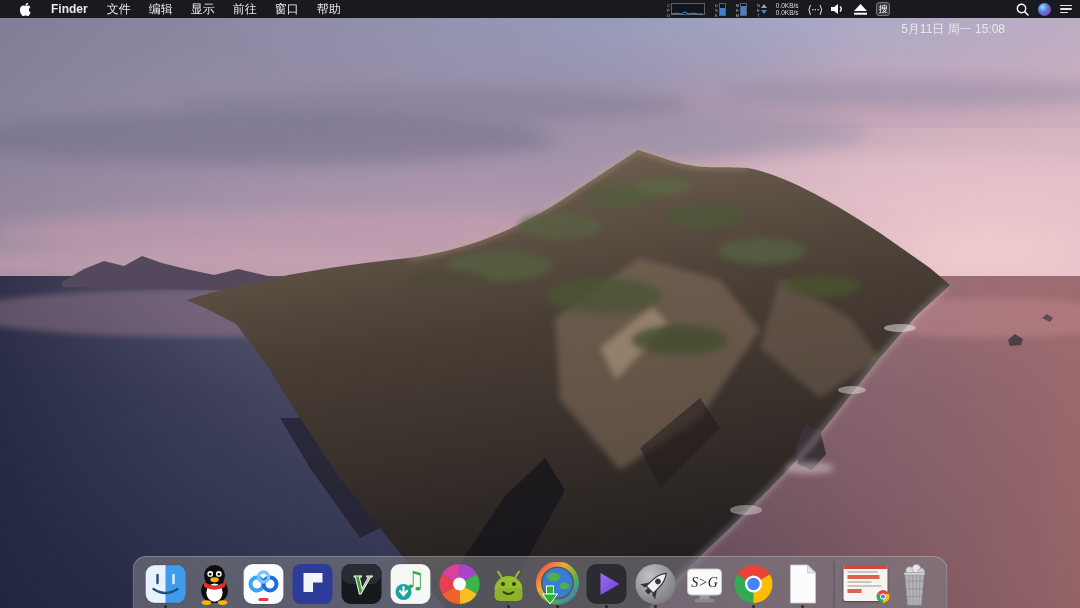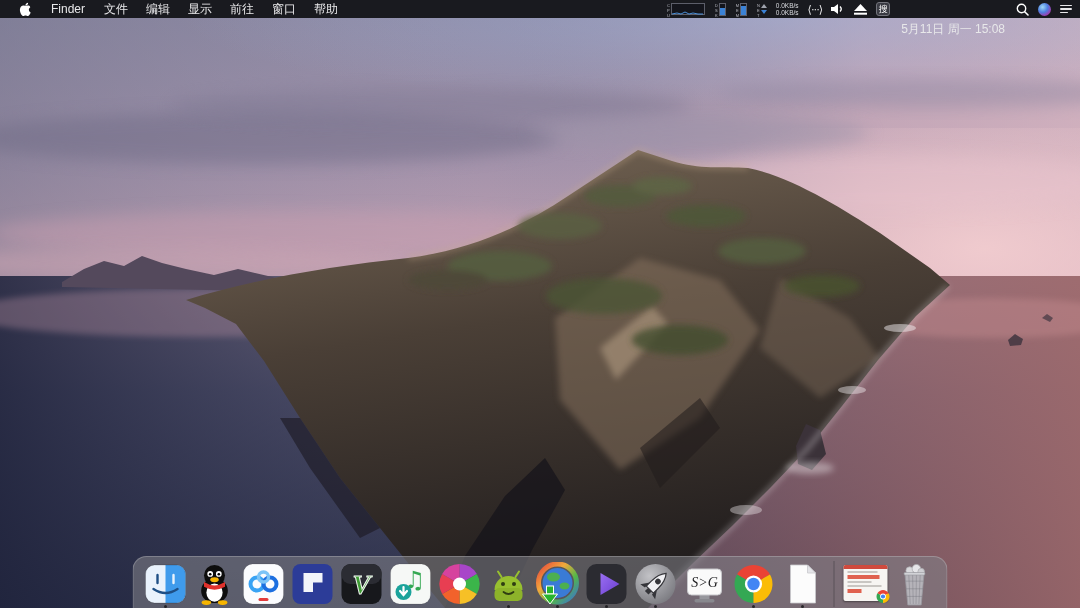--- a/index.html
+++ b/index.html
@@ -6,21 +6,21 @@
   html,body { width:1080px; height:608px; overflow:hidden; background:#000;
     font-family:"Liberation Sans","DejaVu Sans",sans-serif; }
   .screen { position:relative; width:1080px; height:608px; overflow:hidden; }
 
   
   .menubar { position:absolute; top:0; left:0; right:0; height:18px; z-index:30;
     background:rgba(26,27,32,0.97); display:flex; align-items:center;
     justify-content:space-between; color:#e8e8ea; font-size:12px; }
   .mb-left { display:flex; align-items:center; gap:0; padding-left:10px; }
   .apple-btn { display:flex; align-items:center; padding:0 9px; height:18px; }
-  .appname { font-weight:normal; padding:0 10px; }
+  .appname { font-weight:bold; padding:0 10px; }
   .menu-item { padding:8px 9px; white-space:nowrap; }
   .mb-right { display:flex; align-items:center; gap:9px; padding-right:8px; height:18px; }
   .meter { display:flex; align-items:center; gap:1px; height:15px; }
   .vlabel { writing-mode:vertical-rl; text-orientation:upright; font-size:4px;
     line-height:1; color:#b9bac2; letter-spacing:0; height:13px; }
   .graphbox { width:34px; height:12px; border:1px solid #5c5e6a; background:#14151c;
     display:block; }
   .vbar { width:7px; height:13px; border:1px solid #5c5e6a; background:#14151c;
     position:relative; display:block; }
   .vbar .fill { position:absolute; bottom:0; left:0; right:0; background:#3b82d6; }

